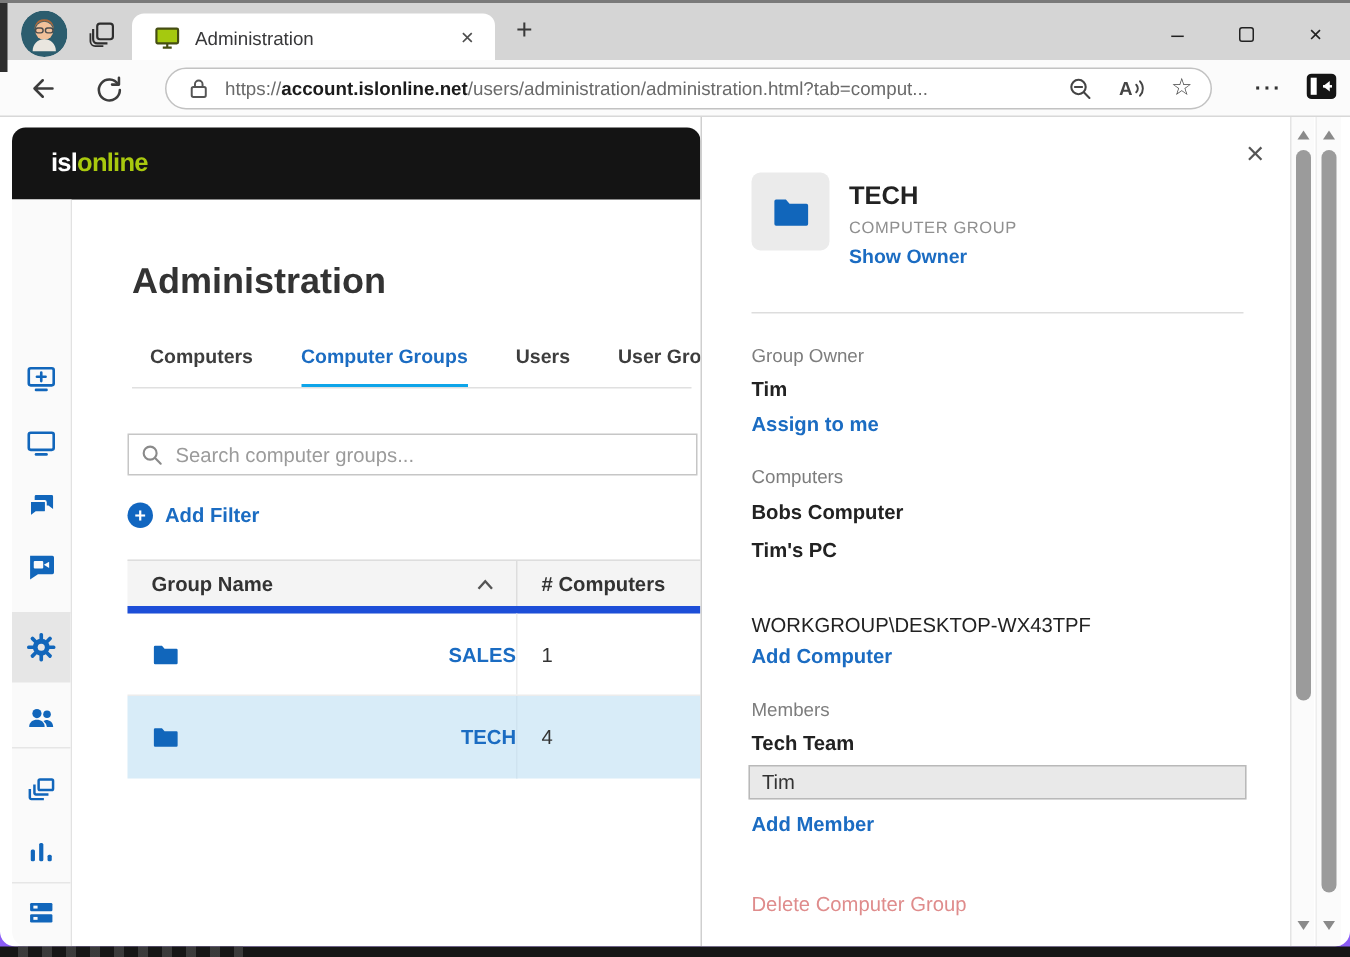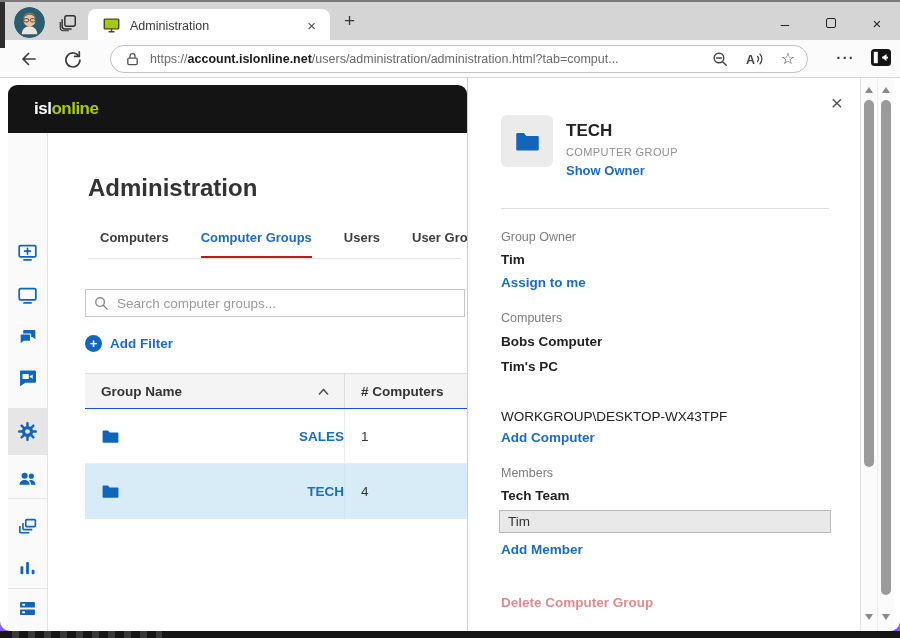--- a/index.html
+++ b/index.html
@@ -56,36 +56,36 @@
           justify-content:center; cursor:pointer; }
   .srow svg { width:21px; height:21px; }
   .srow.sel { background:#e6e6e6; }
   .side-sep { position:absolute; left:0; width:39px; height:1px; background:#e6e6e6; }
 
   .h1 { position:absolute; left:88px; top:96px; font-size:24px; font-weight:700; color:#333; }
 
   .tabs { position:absolute; left:88px; top:152px; width:373px; height:29px; border-bottom:1px solid #e0e0e0;
           display:flex; gap:32px; padding-left:12px; }
   .ptab { font-size:13px; font-weight:700; color:#3d3d3d; padding-bottom:9px; white-space:nowrap; cursor:pointer; }
-  .ptab.active { color:#1b6cc2; border-bottom:2px solid #b91c1c; }
+  .ptab.active { color:#1b6cc2; border-bottom:2px solid #0ea5e9; }
 
   .search { position:absolute; left:85px; top:211px; width:380px; height:28px; border:1px solid #c6c6c6;
             display:flex; align-items:center; padding:0 8px; background:#fff; }
   .search input { border:0; outline:0; flex:1; font-size:13.5px; color:#333; margin-left:8px;
                   font-family:"Liberation Sans", sans-serif; }
   .search input::placeholder { color:#9b9b9b; }
 
   .addfilter { position:absolute; left:85px; top:257px; display:flex; align-items:center; gap:8px; cursor:pointer; }
   .pluscircle { width:17px; height:17px; border-radius:50%; background:#1166c0; color:#fff; font-size:13px;
                 font-weight:700; display:flex; align-items:center; justify-content:center; line-height:1; }
   .addfilter .lbl { font-size:13.5px; font-weight:700; color:#1b6cc2; }
 
   .table { position:absolute; left:85px; top:295px; width:382px; }
   .thead { display:grid; grid-template-columns:260px 122px; background:#f4f4f4;
-           border-top:1px solid #ddd; border-bottom:1px solid #1d4ed8; height:36px; }
+           border-top:1px solid #ddd; border-bottom:5px solid #1d4ed8; height:36px; }
   .th { display:flex; align-items:center; padding-left:16px; font-size:13.5px; font-weight:700; color:#333; }
   .th:first-child { border-right:1px solid #ddd; }
   .sortcaret { margin-left:auto; margin-right:14px; }
   .trow { display:grid; grid-template-columns:260px 122px; height:55px; cursor:pointer; }
   .trow.plain { border-bottom:1px solid #ececec; }
   .trow.sel { background:#d8ecf8; }
   .td { display:flex; align-items:center; padding-left:16px; font-size:13.5px; color:#333; }
   .td.name { gap:10px;justify-content:space-between; }
   .td.name .gname { color:#1b6cc2; font-weight:700; }
   .trow .td:first-child { border-right:1px solid #ececec; }
@@ -101,21 +101,21 @@
   .p-sub { position:absolute; left:98px; top:68px; font-size:11px; color:#8f8f8f; letter-spacing:.4px; }
   .p-showmore { position:absolute; left:98px; top:85px; font-size:13px; font-weight:700; color:#1b6cc2; cursor:pointer; }
   .p-div { position:absolute; left:33px; width:328px; top:130px; height:1px; background:#ddd; }
   .plabel { position:absolute; left:33px; font-size:12.5px; color:#7d7d7d; }
   .pvalue { position:absolute; left:33px; font-size:13.5px; color:#222; }
   .plink  { position:absolute; left:33px; font-size:13.5px; font-weight:700; color:#1b6cc2; cursor:pointer; }
   .bold { font-weight:700; } .semi { font-weight:700; }
   .member-box { position:absolute; left:31px; top:432px; width:332px; height:23px; background:#e9e9e9;
                 border:1px solid #b9b9b9; display:flex; align-items:center; padding-left:8px;
                 font-size:13.5px; color:#333; }
-  .p-delete { position:absolute; left:33px; top:517px; font-size:13.5px; font-weight:700; color:#df8c8c; cursor:pointer; }
+  .p-delete { position:absolute; left:33px; top:517px; font-size:13.5px; font-weight:400; color:#df8c8c; cursor:pointer; }
 
   
   .sb { position:absolute; top:0; bottom:0; background:#fbfbfb; }
   .sb.inner { left:860px; width:16px; border-left:1px solid #e4e4e4; }
   .sb.outer { left:877px; width:17px; border-left:1px solid #eee; }
   .sb .thumb { position:absolute; left:3px; width:10px; background:#9b9b9b; border-radius:5px; cursor:pointer; }
   .arr { position:absolute; left:4px; width:0; height:0; border-left:4.5px solid transparent;
          border-right:4.5px solid transparent; cursor:pointer; }
   .arr.up { top:9px; border-bottom:6px solid #8a8a8a; }
   .arr.down { bottom:11px; border-top:6px solid #8a8a8a; }

